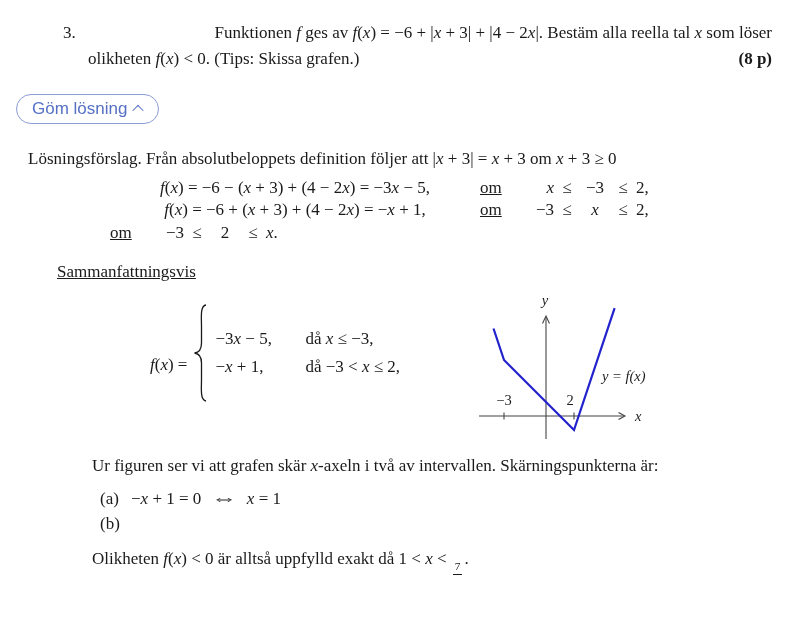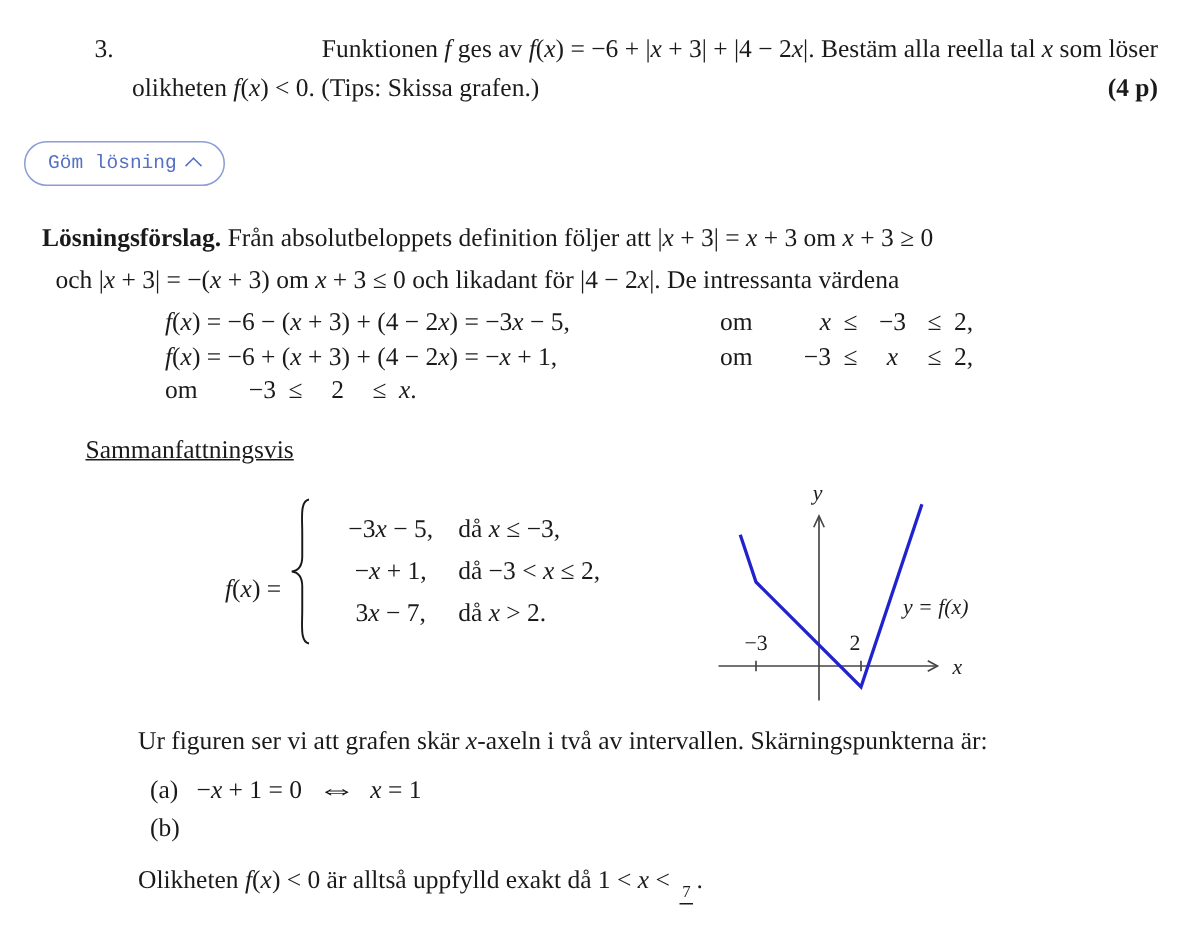--- a/index.html
+++ b/index.html
@@ -4,68 +4,68 @@
 <style>
   html,body{margin:0;padding:0;}
   body{
     width:800px;height:634px;background:#ffffff;
     font-family:"Liberation Serif","DejaVu Serif",serif;
     color:#1a1a1a;font-size:17px;overflow:hidden;
   }
   .page{position:relative;width:800px;height:634px;background:#ffffff;}
 
   i{font-style:italic;}
-  b{font-weight:bold;}
+  b{font-weight:normal;}
 
   
   .problem{display:flex;padding:20px 28px 0 63px;line-height:26px;}
   .pnum{width:25px;flex:none;}
   .ptext{flex:1;}
   .pline{white-space:nowrap;text-align:right;}
   .pline2{display:flex;}
   .points{margin-left:auto;font-weight:bold;}
 
   
   .toggle{
     display:inline-flex;align-items:center;gap:7px;
     margin:22px 0 0 16px;padding:7px 16px 7px 15px;
     border:1.5px solid #8b9cd6;border-radius:999px;background:#ffffff;
-    color:#5570c4;font-family:Liberation Mono, monospace;
-    font-size:13px;cursor:pointer;line-height:14px;
+    color:#5570c4;font-family:Liberation Sans, sans-serif;
+    font-size:17px;cursor:pointer;line-height:14px;
   }
   .chev{
     display:inline-block;width:7px;height:7px;flex:none;
     border-left:1.7px solid #5570c4;border-top:1.7px solid #5570c4;
     transform:rotate(45deg) translate(1px,1px);
   }
 
   
   .solution{margin:21px 28px 0 37px;line-height:27.5px;}
   .sline{white-space:nowrap;}
   .sline.first{text-indent:-9px;}
 
   .eqs{margin:4px 0 0 73px;}
   .eqrow{display:flex;align-items:baseline;line-height:22.5px;white-space:nowrap;}
-  .eqrow .lhs{width:370px;flex:none;}
-  .eqrow .om{width:34px;flex:none;}
+  .eqrow .lhs{width:370px;flex:none;text-align:center;}
+  .eqrow .om{width:34px;flex:none;text-decoration:underline;}
   .eqrow .c1{width:40px;flex:none;text-align:right;}
   .eqrow .op{width:26px;flex:none;text-align:center;}
   .eqrow .c2{width:30px;flex:none;text-align:center;}
   .eqrow .c3{width:34px;flex:none;text-align:left;}
 
   .summary{margin:14px 0 0 20px;line-height:27px;text-decoration:underline;}
 
   
   .fig-row{position:relative;margin:6px 0 0 0;height:152px;}
   .piecewise{position:absolute;left:113px;top:12px;display:flex;align-items:center;}
   .pw-lhs{margin-right:6px;white-space:nowrap;margin-top:24px;}
   .brace-svg{flex:none;margin-right:7px;display:block;}
   .cases{display:flex;flex-direction:column;}
   .case-row{display:flex;line-height:28px;white-space:nowrap;}
-  .case-row .expr{width:90px;flex:none;text-align:center;}
+  .case-row .expr{width:90px;flex:none;}
 
   .graph{position:absolute;left:430px;top:0px;}
   .graph text{font-family:"Liberation Serif","DejaVu Serif",serif;font-size:14.5px;fill:#1d1d1d;}
   .graph .var{font-style:italic;}
 
   .figtext{margin:10px 28px 0 55px;line-height:26px;white-space:nowrap;}
 
   .items{margin:7px 0 0 63px;}
   .item{display:flex;align-items:center;line-height:25px;white-space:nowrap;}
   .item .ilabel{width:31px;flex:none;}
@@ -86,36 +86,35 @@
 
 <div class="page">
 
   
   <div class="problem">
     <span class="pnum">3.</span>
     <div class="ptext">
       <div class="pline">Funktionen <i>f</i> ges av <i>f</i>(<i>x</i>) = −6 + |<i>x</i> + 3| + |4 − 2<i>x</i>|. Bestäm alla reella tal <i>x</i> som löser</div>
       <div class="pline pline2">
         <span>olikheten <i>f</i>(<i>x</i>) &lt; 0. (Tips: Skissa grafen.)</span>
-        <b class="points">(4 p)</b>
+        <b class="points">(8 p)</b>
       </div>
     </div>
   </div>
 
   
   <button class="toggle">
     <span>Göm lösning</span>
     <span class="chev"></span>
   </button>
 
   
   <div class="solution">
 
     <div class="sline first"><b>Lösningsförslag.</b>&nbsp;<span>Från absolutbeloppets definition följer att |<i>x</i> + 3| = <i>x</i> + 3 om <i>x</i> + 3 ≥ 0</span></div>
-    <div class="sline">och |<i>x</i> + 3| = −(<i>x</i> + 3) om <i>x</i> + 3 ≤ 0 och likadant för |4 − 2<i>x</i>|. De intressanta värdena</div>
 
     <div class="eqs">
       <div class="eqrow">
         <span class="lhs"><i>f</i>(<i>x</i>) = −6 − (<i>x</i> + 3) + (4 − 2<i>x</i>) = −3<i>x</i> − 5,</span>
         <span class="om">om</span>
         <span class="c1"><i>x</i></span>
         <span class="op">≤</span>
         <span class="c2">−3</span>
         <span class="op">≤</span>
         <span class="c3">2,</span>
@@ -150,24 +149,20 @@
         </svg>
         <div class="cases">
           <div class="case-row">
             <span class="expr">−3<i>x</i> − 5,</span>
             <span class="cond">då <i>x</i> ≤ −3,</span>
           </div>
           <div class="case-row">
             <span class="expr">−<i>x</i> + 1,</span>
             <span class="cond">då −3 &lt; <i>x</i> ≤ 2,</span>
           </div>
-          <div class="case-row">
-            <span class="expr">3<i>x</i> − 7,</span>
-            <span class="cond">då <i>x</i> &gt; 2.</span>
-          </div>
         </div>
       </div>
 
       <svg class="graph" width="195" height="152" viewBox="0 0 195 152">
 
         <line x1="12" y1="125" x2="157" y2="125" stroke="#444444" stroke-width="1.1"></line>
         <polyline points="151.5,121.5 158,125 151.5,128.5" fill="none" stroke="#444444" stroke-width="1.1"></polyline>
         <line x1="79" y1="148" x2="79" y2="26" stroke="#444444" stroke-width="1.1"></line>
         <polyline points="75.5,32.5 79,25 82.5,32.5" fill="none" stroke="#444444" stroke-width="1.1"></polyline>
 

